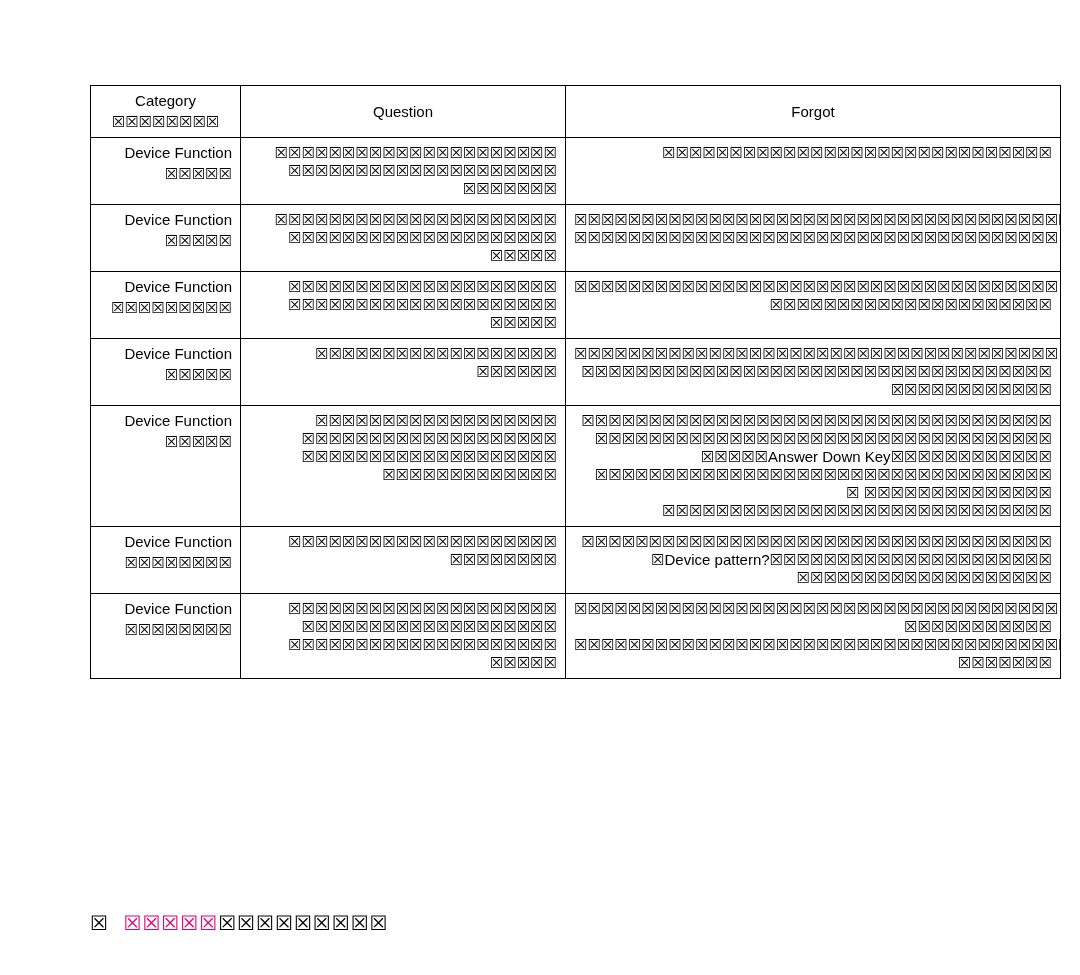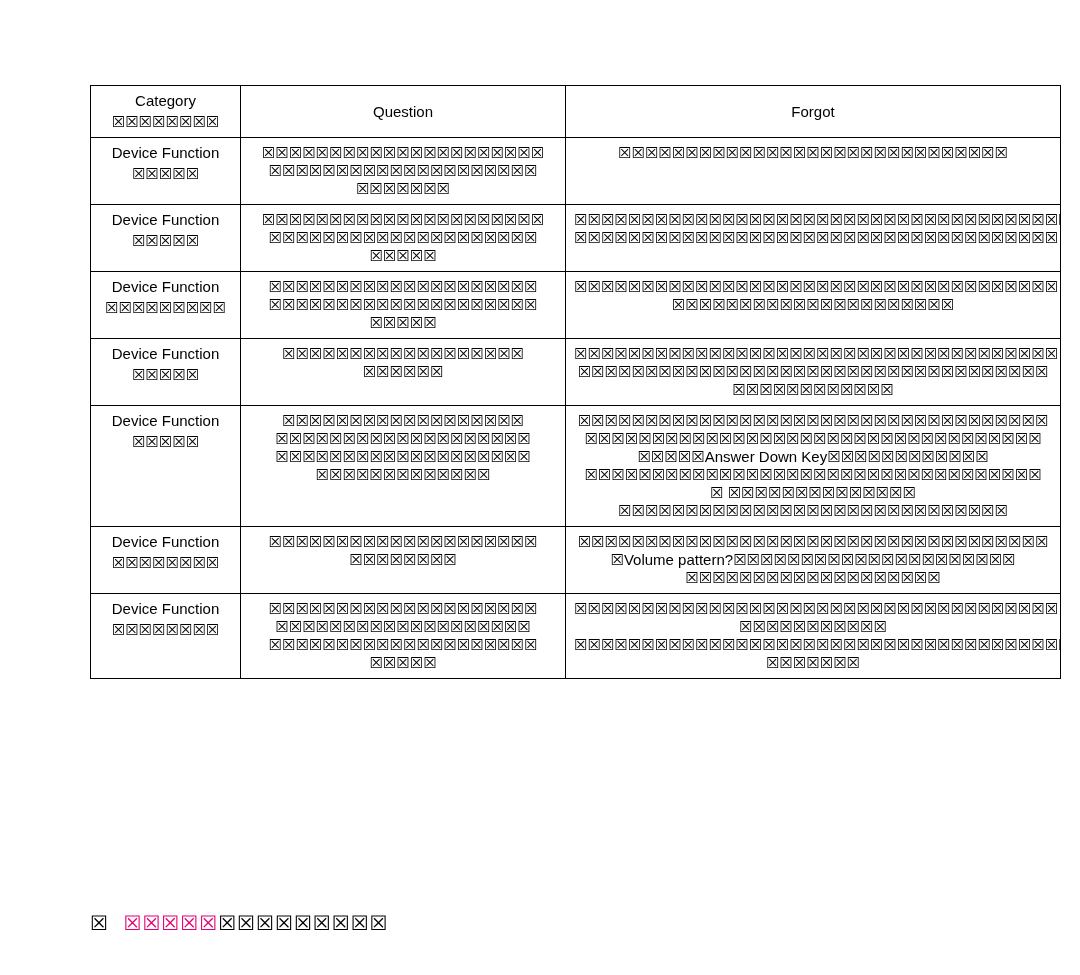--- a/index.html
+++ b/index.html
@@ -25,21 +25,21 @@
   }
   col.c1 { width: 150px; }
   col.c2 { width: 325px; }
   col.c3 { width: 495px; }
   th, td {
     border: 1px solid #000;
     vertical-align: top;
     padding: 6px 8px;
     font-size: 15px;
     font-weight: normal;
-    text-align: center;
+    text-align: right;
     overflow: hidden;
   }
   th { text-align: center; vertical-align: middle; }
   .cat-main { display: block; }
   .cat-sub { display: block; margin-top: 4px; }
   .placeholder {
     display: inline-block;
     letter-spacing: 0;
     font-family: Arial, sans-serif;
   }
@@ -140,21 +140,21 @@
           </td>
         </tr>
         <tr>
           <td><span class="cat-main">Device Function</span><span class="cat-sub placeholder">☒☒☒☒☒☒☒☒</span></td>
           <td>
             <span class="ans-line placeholder">☒☒☒☒☒☒☒☒☒☒☒☒☒☒☒☒☒☒☒☒</span>
             <span class="ans-line placeholder">☒☒☒☒☒☒☒☒</span>
           </td>
           <td>
             <span class="ans-line placeholder">☒☒☒☒☒☒☒☒☒☒☒☒☒☒☒☒☒☒☒☒☒☒☒☒☒☒☒☒☒☒☒☒☒☒☒</span>
-            <span class="ans-line"><span class="placeholder">☒ </span><span>Volume pattern?</span><span class="placeholder"> ☒☒☒☒☒☒☒☒☒☒☒☒☒☒☒☒☒☒☒☒☒</span></span>
+            <span class="ans-line"><span class="placeholder">☒ </span><span>Device pattern?</span><span class="placeholder"> ☒☒☒☒☒☒☒☒☒☒☒☒☒☒☒☒☒☒☒☒☒</span></span>
             <span class="ans-line placeholder">☒☒☒☒☒☒☒☒☒☒☒☒☒☒☒☒☒☒☒</span>
           </td>
         </tr>
         <tr>
           <td><span class="cat-main">Device Function</span><span class="cat-sub placeholder">☒☒☒☒☒☒☒☒</span></td>
           <td>
             <span class="ans-line placeholder">☒☒☒☒☒☒☒☒☒☒☒☒☒☒☒☒☒☒☒☒</span>
             <span class="ans-line placeholder">☒☒☒☒☒☒☒☒☒☒☒☒☒☒☒☒☒☒☒</span>
             <span class="ans-line placeholder">☒☒☒☒☒☒☒☒☒☒☒☒☒☒☒☒☒☒☒☒</span>
             <span class="ans-line placeholder">☒☒☒☒☒</span>

